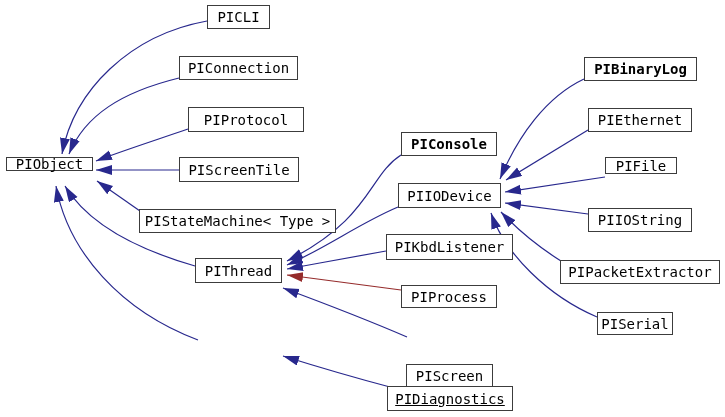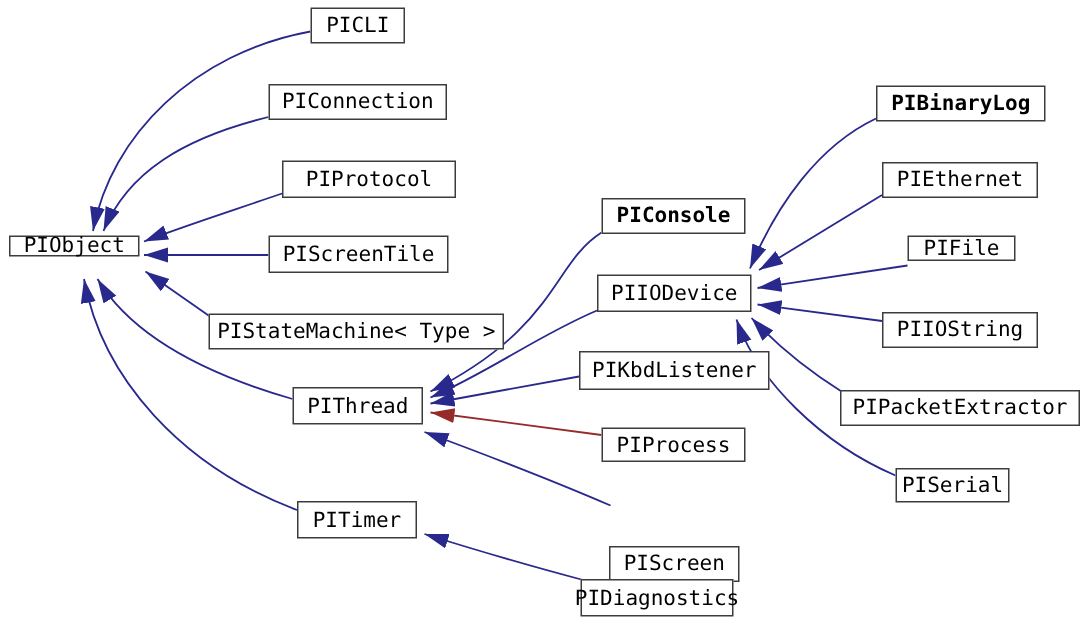--- a/index.html
+++ b/index.html
@@ -78,28 +78,27 @@
     <path class="edge edge-public" d="M 390,387 C 352,377 315,366 283,356" marker-end="url(#arrow-blue)"></path>
   </svg>
 
   <div class="node" style="left:6px;   top:157px; width:87px;  height:14px;">PIObject</div>
   <div class="node" style="left:207px; top:5px;   width:63px;  height:24px;">PICLI</div>
   <div class="node" style="left:179px; top:56px;  width:119px; height:24px;">PIConnection</div>
   <div class="node" style="left:188px; top:107px; width:116px; height:25px;">PIProtocol</div>
   <div class="node" style="left:179px; top:157px; width:120px; height:25px;">PIScreenTile</div>
   <div class="node" style="left:139px; top:209px; width:197px; height:24px;">PIStateMachine&lt; Type &gt;</div>
   <div class="node" style="left:195px; top:258px; width:87px;  height:25px;">PIThread</div>
-  <div class="node" style="left:198px; top:334px; width:80px;  height:25px;">PITimer</div>
 
   <div class="node" style="left:401px; top:132px; width:96px;  height:24px;font-weight:bold;">PIConsole</div>
   <div class="node" style="left:398px; top:183px; width:103px; height:25px;">PIIODevice</div>
   <div class="node" style="left:386px; top:234px; width:127px; height:26px;">PIKbdListener</div>
   <div class="node" style="left:401px; top:285px; width:96px;  height:23px;">PIProcess</div>
   <div class="node" style="left:406px; top:336px; width:87px;  height:24px;margin-top:28px;">PIScreen</div>
-  <div class="node" style="left:387px; top:386px; width:102px; height:25px;">PIDiagnostics</div>
+  <div class="node" style="left:387px; top:386px; width:126px; height:25px;text-decoration:underline;">PIDiagnostics</div>
 
   <div class="node" style="left:584px; top:57px;  width:113px; height:24px;font-weight:bold;">PIBinaryLog</div>
   <div class="node" style="left:588px; top:108px; width:104px; height:24px;">PIEthernet</div>
   <div class="node" style="left:605px; top:157px; width:72px;  height:17px;">PIFile</div>
   <div class="node" style="left:588px; top:208px; width:104px; height:24px;">PIIOString</div>
   <div class="node" style="left:560px; top:260px; width:160px; height:24px;">PIPacketExtractor</div>
   <div class="node" style="left:597px; top:312px; width:76px;  height:23px;">PISerial</div>
 
 </div>
 

